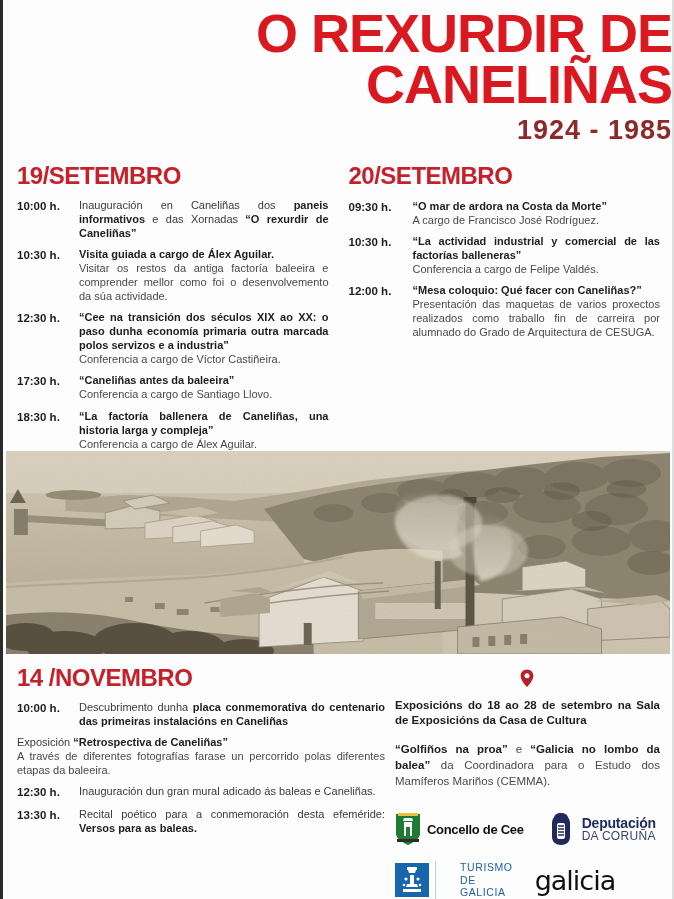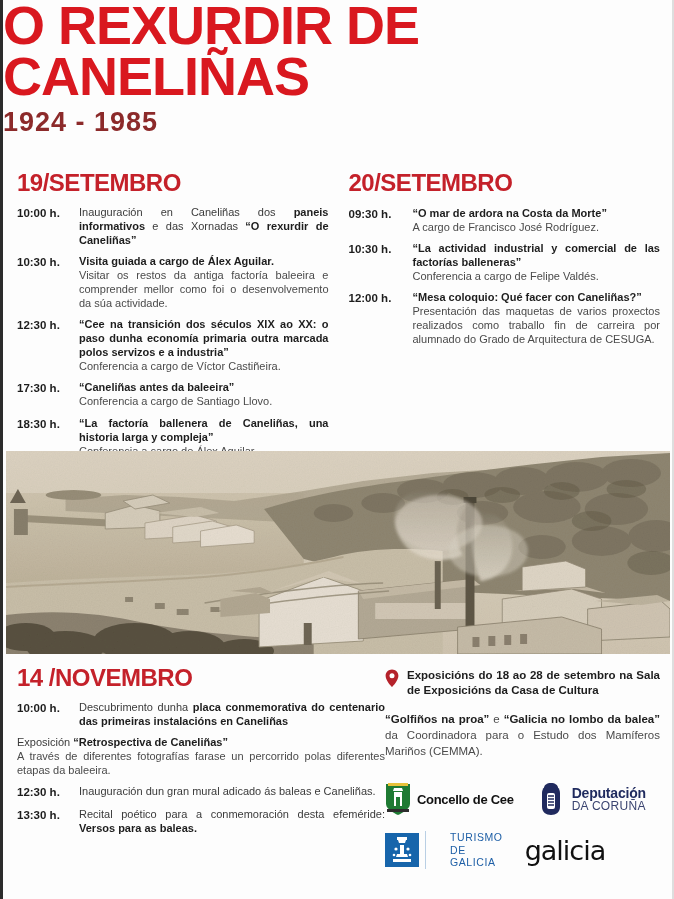--- a/index.html
+++ b/index.html
@@ -18,21 +18,22 @@
     height: 899px;
     background: #fdfdfd;
     overflow: hidden;
     box-sizing: border-box;
     border-left: 3px solid #2b2b2b;
     border-right: 2px solid #dedede;
   }
 
   
   .title-block {
-    text-align: left;
+    padding-top: 8px;
+    text-align: right;
   }
   .title-line {
     font-family: "Liberation Sans", sans-serif;
     font-weight: bold;
     color: #d9181f;
     letter-spacing: -1px;
     line-height: 0.94;
   }
   .title-line-1 { font-size: 54px; }
   .title-line-2 { font-size: 54px; }
@@ -40,21 +41,21 @@
     margin-top: 5px;
     font-size: 27px;
     font-weight: bold;
     color: #8c2a2a;
     letter-spacing: 1px;
   }
 
   
   .columns {
     display: flex;
-    margin-top: 31px;
+    margin-top: 16px;
     padding: 0 12px 0 14px;
     box-sizing: border-box;
     gap: 16px;
   }
   .col { flex: 1 1 0; min-width: 0; }
   .col-right { padding-left: 4px; }
 
   .day-heading {
     font-size: 24px;
     font-weight: bold;
@@ -110,28 +111,30 @@
   
   .bottom {
     position: absolute;
     left: 3px;
     right: 2px;
     top: 654px;
     bottom: 0;
     display: flex;
     box-sizing: border-box;
     padding: 10px 10px 0 11px;
+    gap: 10px;
   }
   .bottom-left { flex: 0 0 368px; }
   .bottom-right { flex: 1 1 auto; padding-top: 4px; }
 
   .info-row {
     display: flex;
     gap: 7px;
-    align-items: flex-start;
+    align-items: center;
+    flex-direction: column;
   }
   .pin-icon {
     flex: 0 0 auto;
     width: 15px;
     padding-top: 1px;
   }
   .info-text {
     font-size: 11.5px;
     font-weight: bold;
     color: #1d1d1d;

